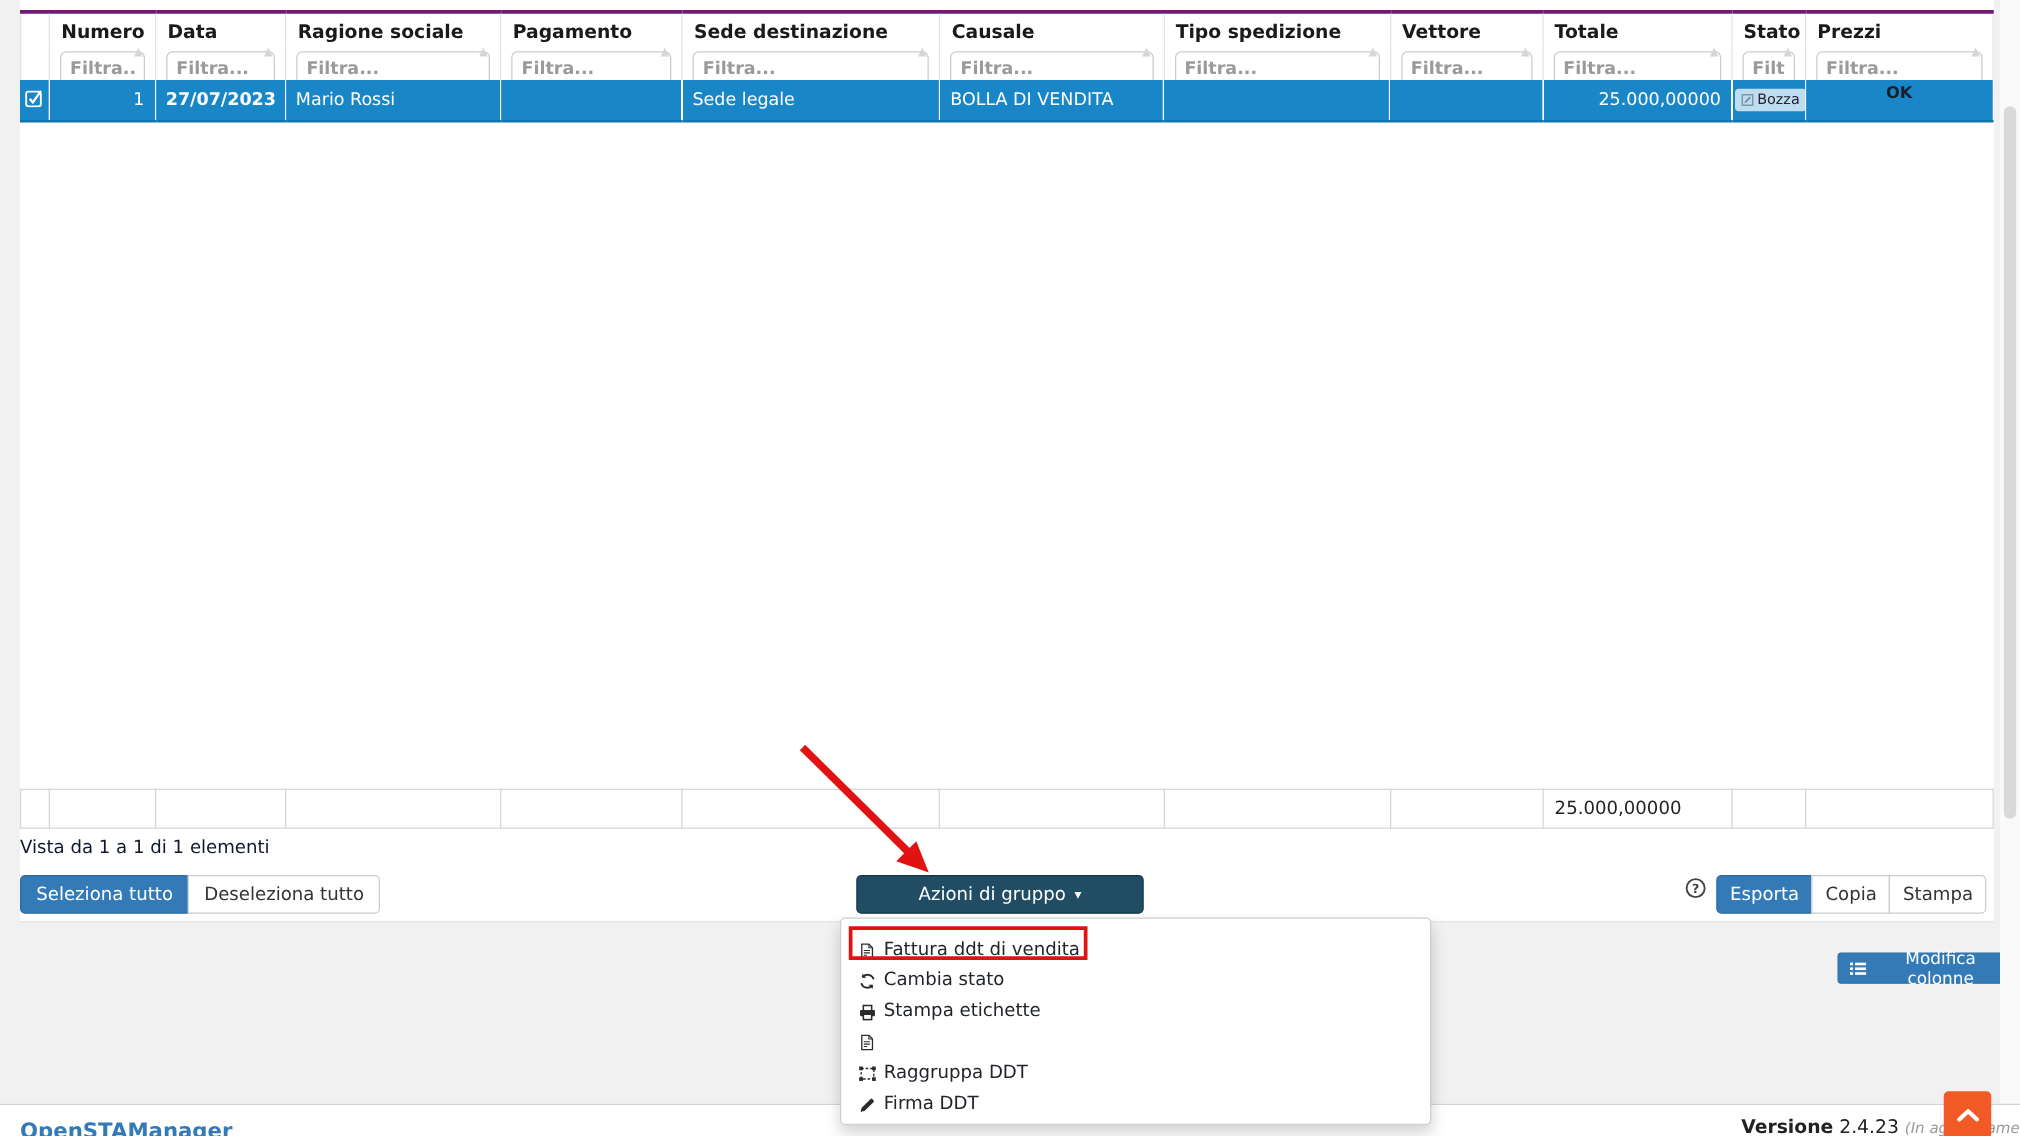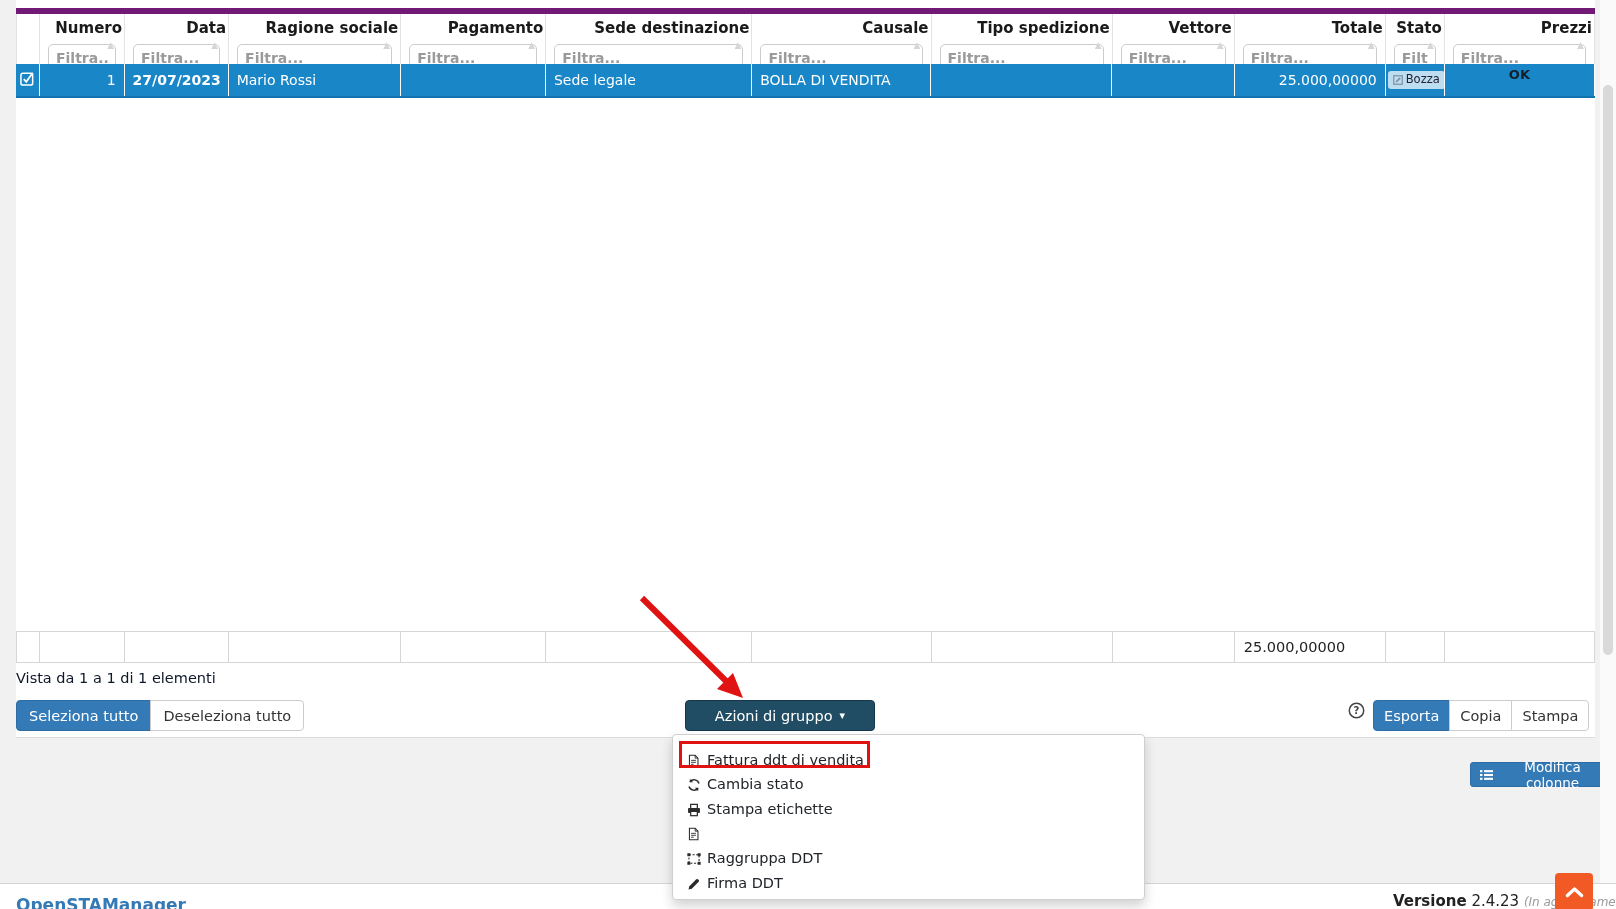--- a/index.html
+++ b/index.html
@@ -15,21 +15,21 @@
   .scroll-track{position:absolute;right:0;top:0;width:16px;height:909px;background:#fafafa;z-index:5;}
   .scroll-thumb{position:absolute;right:3px;top:85px;width:10px;height:570px;background:#d9d9d9;border-radius:5px;}
 
   
   .card{position:absolute;left:16px;top:0;width:1579px;height:737px;background:#fff;border-bottom:1px solid #ddd;}
 
   table.dt{border-collapse:collapse;table-layout:fixed;width:1579px;}
   .dt-header{position:absolute;left:0;top:8px;}
   .dt-header th{border-left:1px solid #e3e3e3;}
   .dt-header th:last-child{border-right:1px solid #e3e3e3;}
-  .dt-header tr:first-child th{border-top:6px solid #701a75;text-align:right;}
+  .dt-header tr:first-child th{border-top:3px solid #701a75;}
   th.hl{font-size:15px;font-weight:bold;color:#1a1a1a;text-align:left;padding:3px 2px 1px 9px;height:22px;
         white-space:nowrap;overflow:hidden;}
   th.fc{position:relative;height:36px;padding:0 8px;}
   th.fc input{
     width:100%;box-sizing:border-box;height:29px;border:1px solid #ccc;border-radius:5px;
     padding:0 7px;font-family:inherit;font-size:14px;font-weight:600;color:#333;background:#fff;outline:none;
   }
   th.fc input::placeholder{color:#9a9a9a;opacity:1;font-weight:600;}
   .sort{position:absolute;right:10px;top:1px;font-size:9px;color:#d6d6d6;line-height:1;}
 
@@ -58,21 +58,21 @@
   .btn.blue{background:#337ab7;color:#fff;border-color:#2e6da4;}
   .btn.white{background:#fff;color:#333;border-color:#ccc;}
   .grp .btn{padding:0 12px;}
   .grp .btn:first-child{border-radius:4px 0 0 4px;}
   .grp .btn:last-child{border-radius:0 4px 4px 0;}
   .grp .btn + .btn{margin-left:-1px;}
   .left-btns{position:absolute;left:0;top:700px;display:flex;}
   .right-btns{position:absolute;left:1357px;top:700px;display:flex;}
   .right-btns .btn{padding:0 10px;}
 
-  .azioni{position:absolute;left:669px;top:700px;width:190px;height:31px;background:#204d63;color:#fff;
+  .azioni{position:absolute;left:669px;top:700px;width:230px;height:31px;background:#204d63;color:#fff;
           border:1px solid #15374a;border-radius:4px;}
   .caret{font-size:11px;margin-left:7px;line-height:1;}
 
   .help{position:absolute;left:1332px;top:702px;color:#444;display:inline-flex;}
 
   .modifica{position:absolute;left:1470px;top:762px;height:25px;font-size:13.5px;
             background:#337ab7;color:#fff;border:1px solid #2e6da4;border-radius:3px;padding:0 9px;gap:6px;}
 
   
   .menu{position:absolute;left:672px;top:734px;width:473px;box-sizing:border-box;background:#fff;

